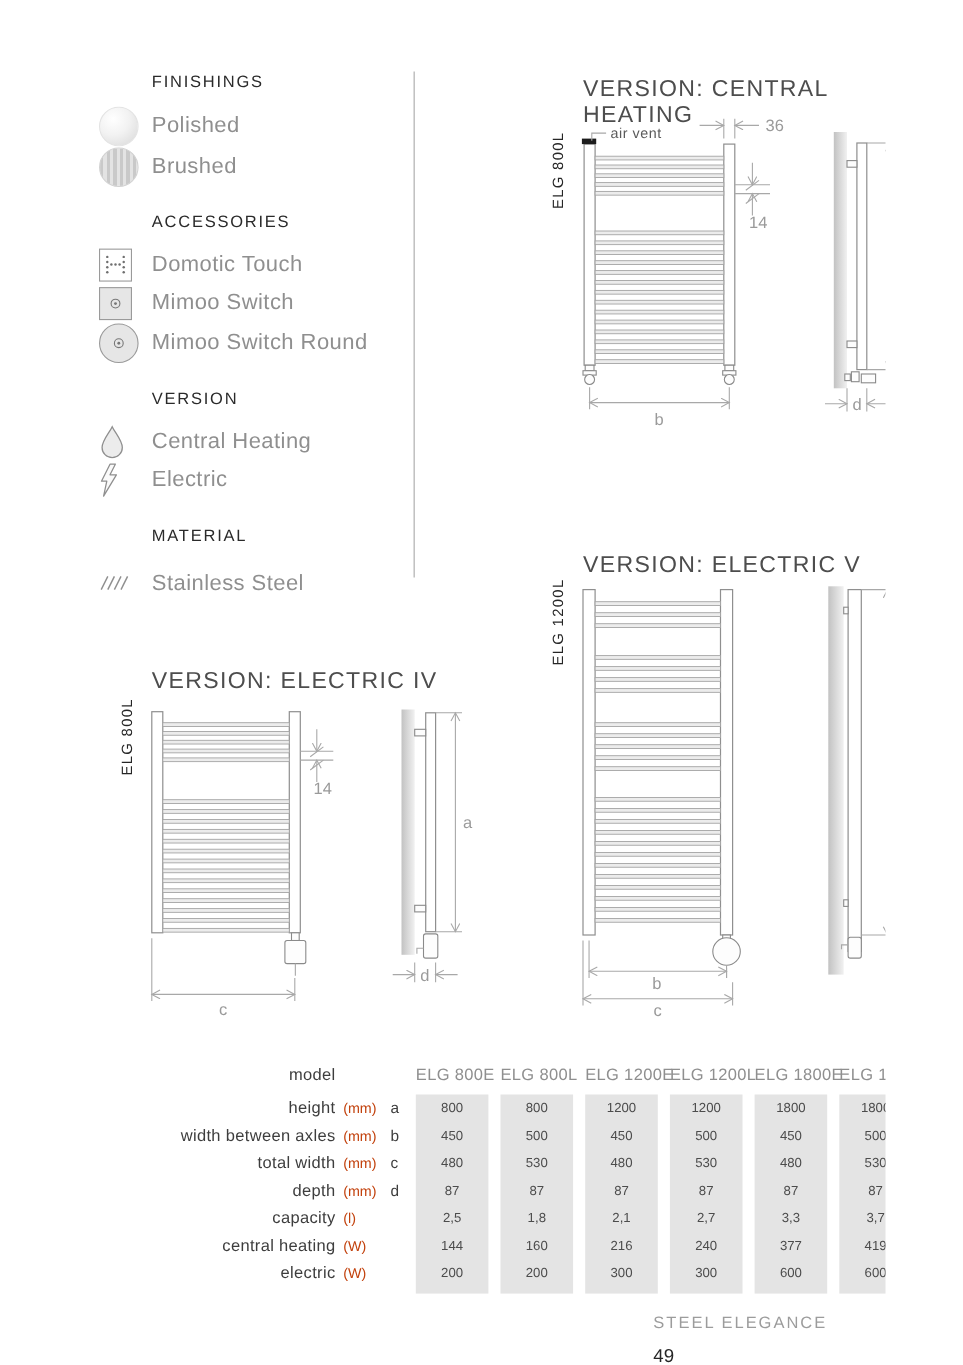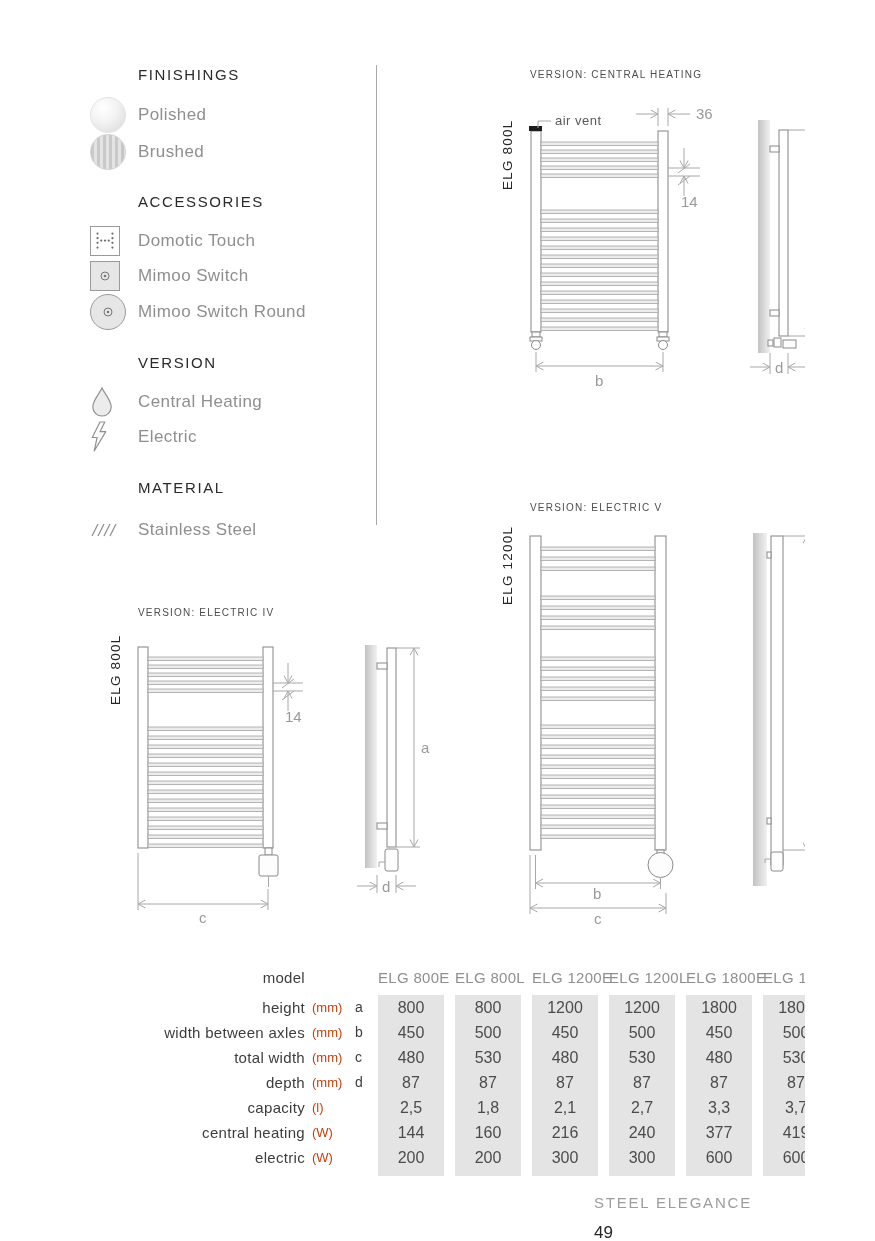--- a/index.html
+++ b/index.html
@@ -4,35 +4,35 @@
 <style>
   html,body{margin:0;padding:0;background:#ffffff;}
   .page{position:relative;width:805px;height:1241px;background:#fff;
         font-family:"Liberation Sans",sans-serif;overflow:hidden;}
 
   
   .lg{position:absolute;left:90px;width:300px;}
   .lg-title{font-size:15px;font-weight:400;color:#2a2a2a;letter-spacing:1.6px;margin:0 0 0 48px;}
   .lg-row{display:flex;align-items:center;}
   .lg-ic{width:48px;display:flex;align-items:center;}
-  .lg-label{font-size:17px;color:#8f8f8f;letter-spacing:.4px;}
+  .lg-label{font-size:20px;color:#8f8f8f;letter-spacing:.4px;}
   .circ{width:34px;height:34px;border-radius:50%;}
   .polished{background:radial-gradient(circle at 35% 30%,#ffffff 0%,#f2f2f2 45%,#d7d7d7 100%);
             border:1px solid #e3e3e3;}
   .brushed{background:repeating-linear-gradient(90deg,#c9c9c9 0 3px,#e3e3e3 3px 6px);
            border:1px solid #d2d2d2;}
   .sq{width:30px;height:30px;border:1px solid #9a9a9a;background:#fff;display:flex;
       align-items:center;justify-content:center;box-sizing:border-box;}
   .sq.gray,.rnd{background:#e6e6e6;}
   .rnd{width:36px;height:36px;border-radius:50%;border:1px solid #9a9a9a;display:flex;
        align-items:center;justify-content:center;box-sizing:border-box;}
 
   
   .divider{position:absolute;left:376px;top:65px;width:1px;height:460px;background:#a9a9a9;}
-  .dg-title{position:absolute;margin:0;font-size:10px;font-weight:400;color:#4d4d4d;
+  .dg-title{position:absolute;margin:0;font-size:21px;font-weight:400;color:#4d4d4d;
             letter-spacing:1.2px;z-index:2;}
   .dg-svg{position:absolute;}
   .tube{fill:#fff;stroke:#8f8f8f;stroke-width:1.1;}
   .bar{fill:#ececec;stroke:#a3a3a3;stroke-width:.8;}
   .dim{stroke:#a8a8a8;stroke-width:1;fill:none;}
   .part{fill:#fdfdfd;stroke:#8a8a8a;stroke-width:1;}
   .blackcap{fill:#1c1c1c;}
   .svgtxt{fill:#9a9a9a;font-size:15px;font-family:"Liberation Sans",sans-serif;}
   .modeltxt{fill:#262626;font-size:13.5px;letter-spacing:1.2px;font-family:"Liberation Sans",sans-serif;}
   .airvent{fill:#5a5a5a;font-size:13px;font-family:"Liberation Sans",sans-serif;letter-spacing:.5px;}
@@ -40,21 +40,21 @@
   
   .spec{position:absolute;left:140px;top:966px;width:700px;}
   .stripe{position:absolute;width:66px;top:29px;height:181px;background:#e4e4e4;z-index:0;}
   #spec-rows{position:relative;z-index:1;}
   .trow{display:flex;height:25px;line-height:25px;}
   .trow.head{height:29px;line-height:24px;justify-content:space-between;}
   .tc{white-space:nowrap;}
   .tc.lbl{width:165px;text-align:right;font-size:15px;color:#3d3d3d;letter-spacing:.3px;}
   .tc.unit{width:43px;padding-left:7px;box-sizing:border-box;font-size:13px;color:#c2410c;}
   .tc.ltr{width:30px;padding-left:7px;box-sizing:border-box;font-size:14px;color:#3d3d3d;}
-  .tc.val{width:66px;margin-right:11px;text-align:center;font-size:16px;color:#4c4c4c;}
+  .tc.val{width:66px;margin-right:11px;text-align:center;font-size:12px;color:#4c4c4c;}
   .trow.head .tc.val{font-size:15px;color:#8f8f8f;letter-spacing:.3px;}
 
   
   .footer{position:absolute;top:1194px;right:53px;display:flex;align-items:baseline;gap:12px;flex-direction:column;}
   .fbrand{font-size:15px;color:#9c9c9c;letter-spacing:1.8px;}
   .fpage{font-size:17px;color:#262626;text-align:right;}
 </style>
 </head>
 <body>
 

